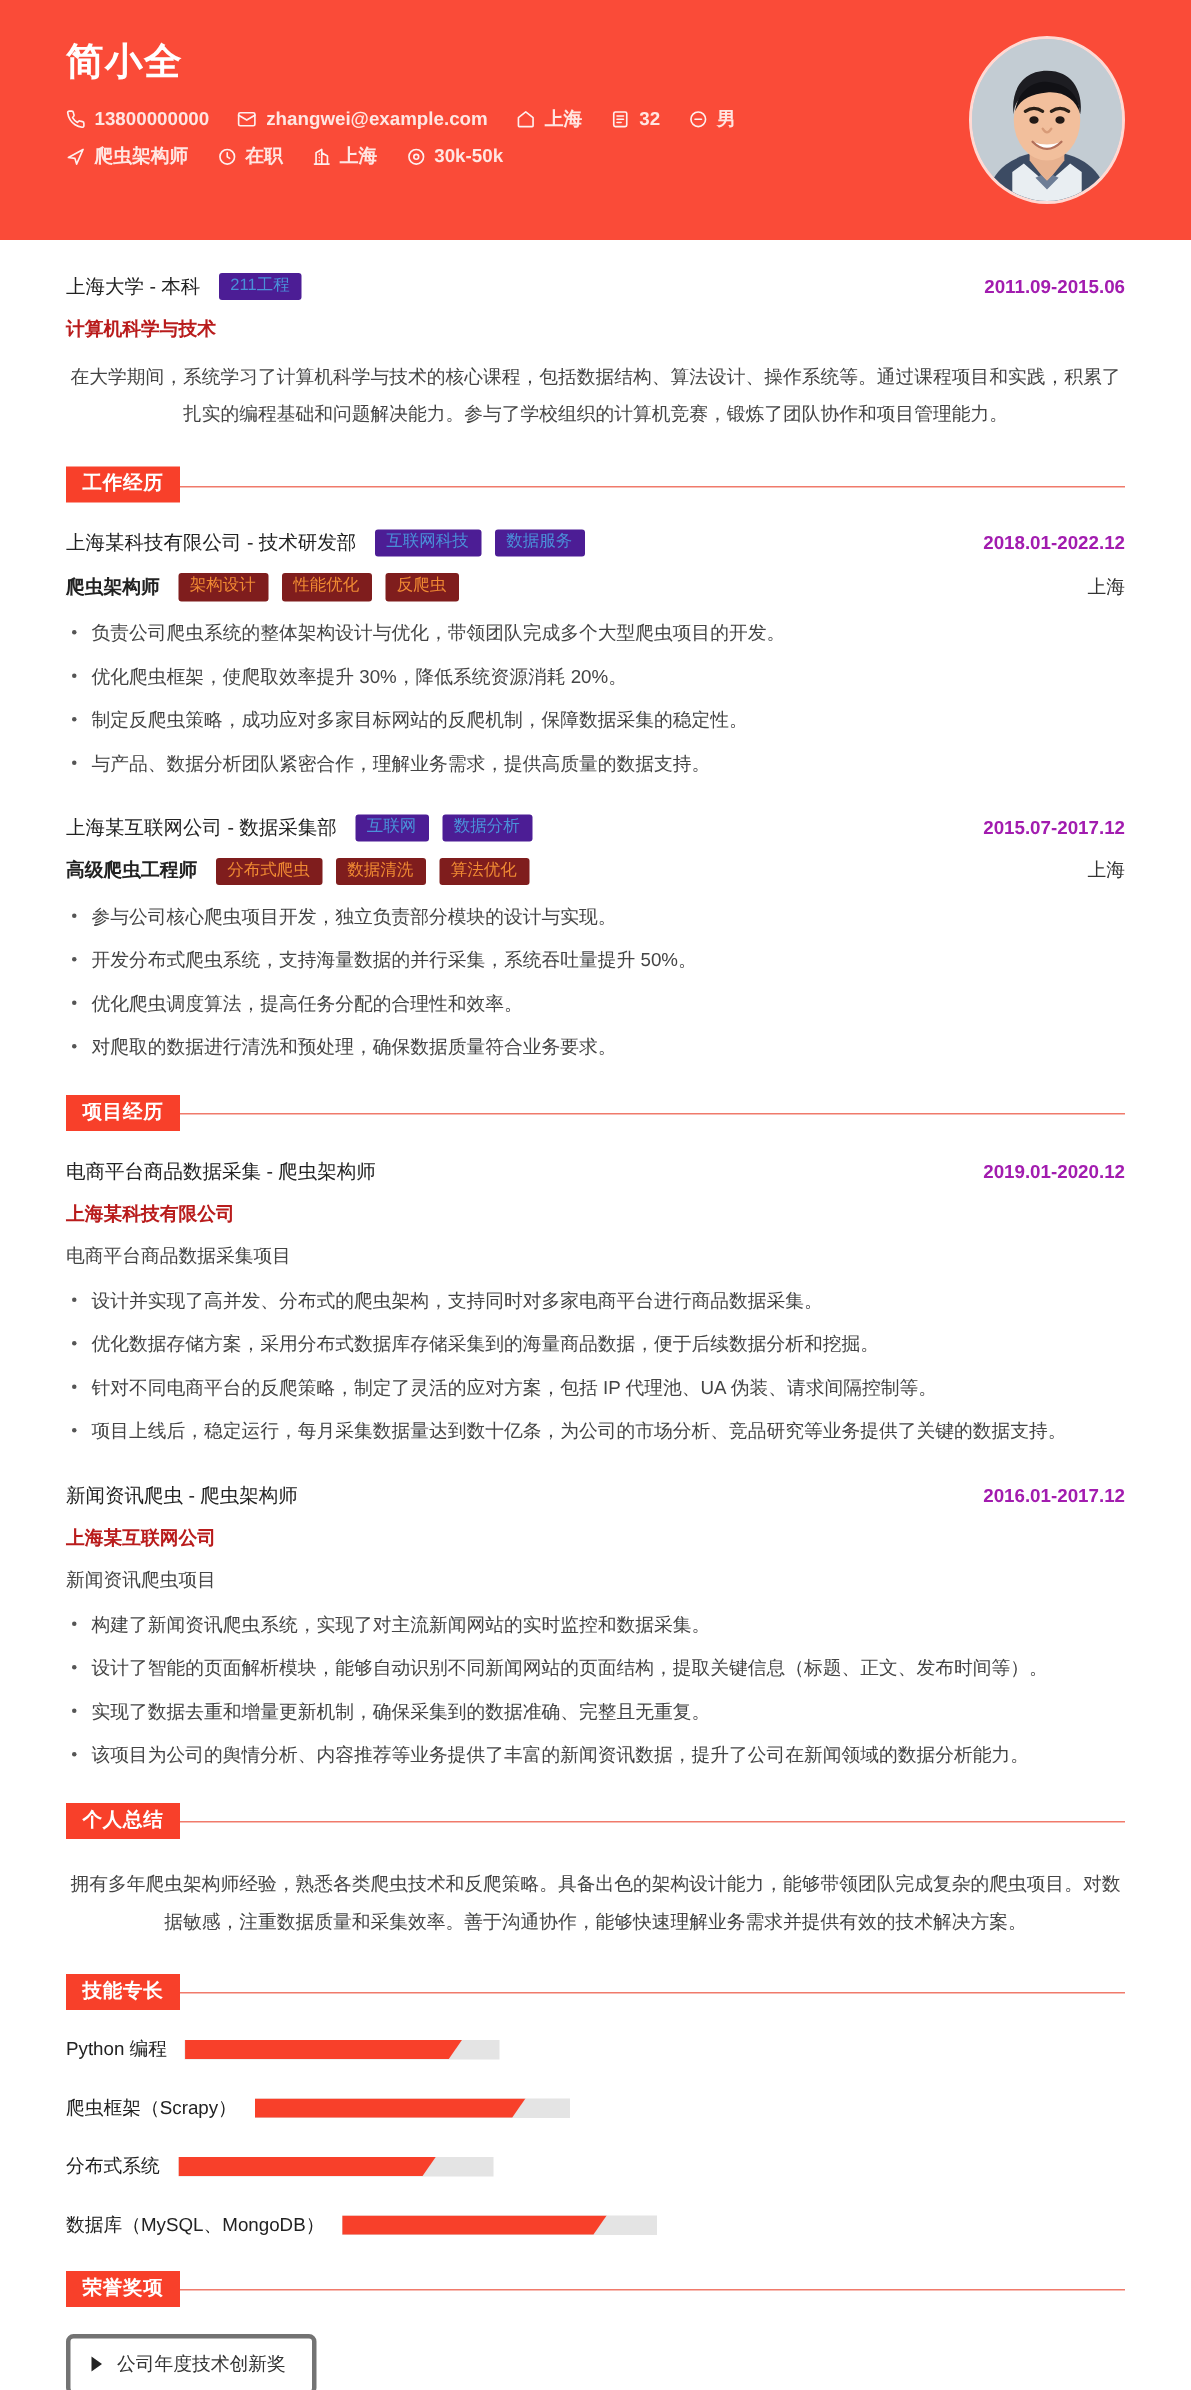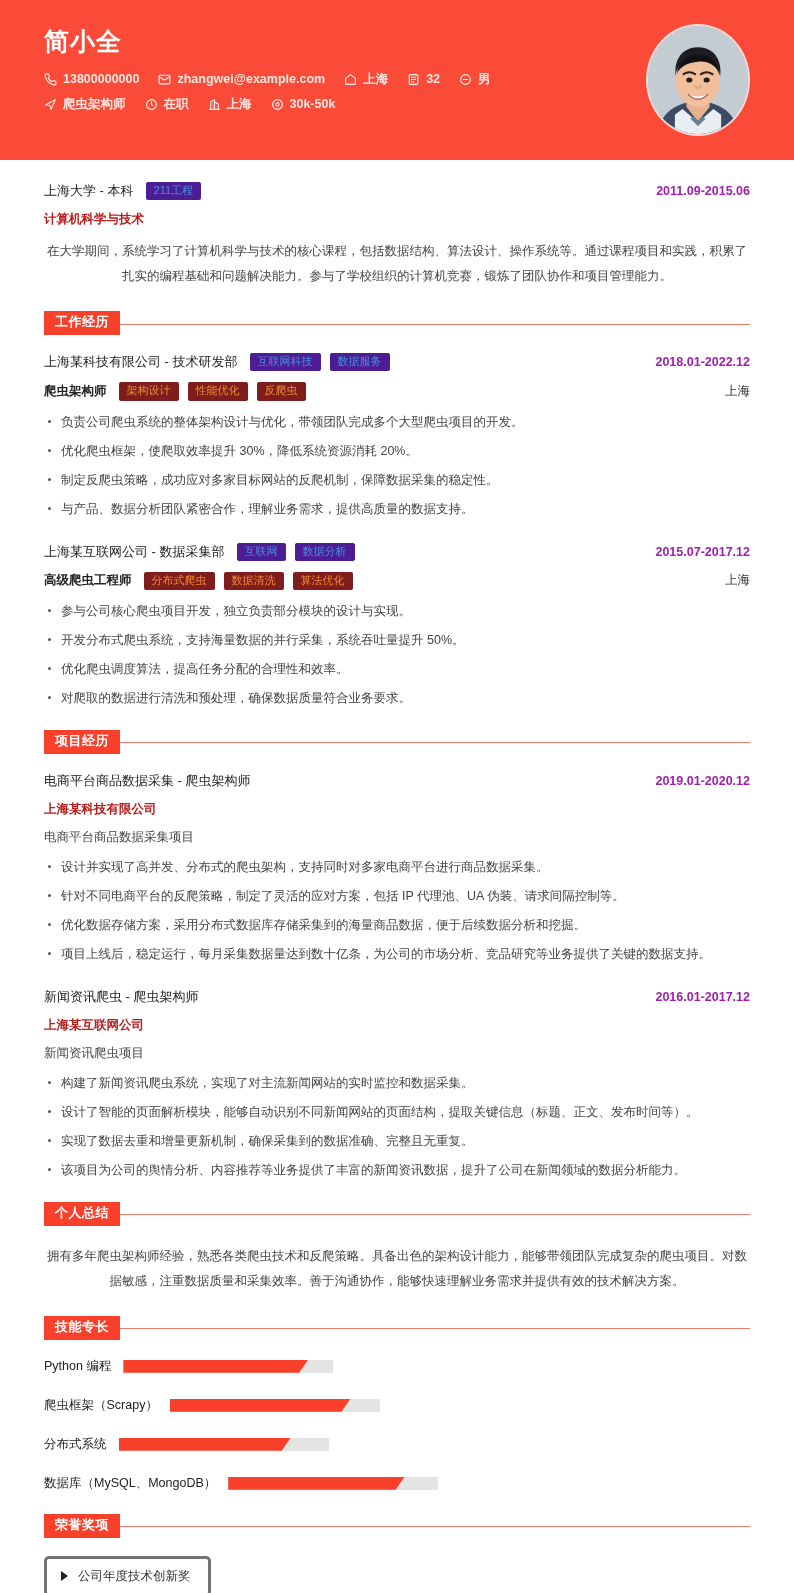--- a/index.html
+++ b/index.html
@@ -430,22 +430,22 @@
 
     <div class="entry">
       <div class="entry-line">
         <span class="org">电商平台商品数据采集 - 爬虫架构师</span>
         <span class="date">2019.01-2020.12</span>
       </div>
       <div class="subtitle">上海某科技有限公司</div>
       <div class="plain">电商平台商品数据采集项目</div>
       <ul class="bullets">
         <li>设计并实现了高并发、分布式的爬虫架构，支持同时对多家电商平台进行商品数据采集。</li>
+        <li>优化数据存储方案，采用分布式数据库存储采集到的海量商品数据，便于后续数据分析和挖掘。</li>
         <li>针对不同电商平台的反爬策略，制定了灵活的应对方案，包括 IP 代理池、UA 伪装、请求间隔控制等。</li>
-        <li>优化数据存储方案，采用分布式数据库存储采集到的海量商品数据，便于后续数据分析和挖掘。</li>
         <li>项目上线后，稳定运行，每月采集数据量达到数十亿条，为公司的市场分析、竞品研究等业务提供了关键的数据支持。</li>
       </ul>
     </div>
 
     <div class="entry" style="margin-top:24px">
       <div class="entry-line">
         <span class="org">新闻资讯爬虫 - 爬虫架构师</span>
         <span class="date">2016.01-2017.12</span>
       </div>
       <div class="subtitle">上海某互联网公司</div>

